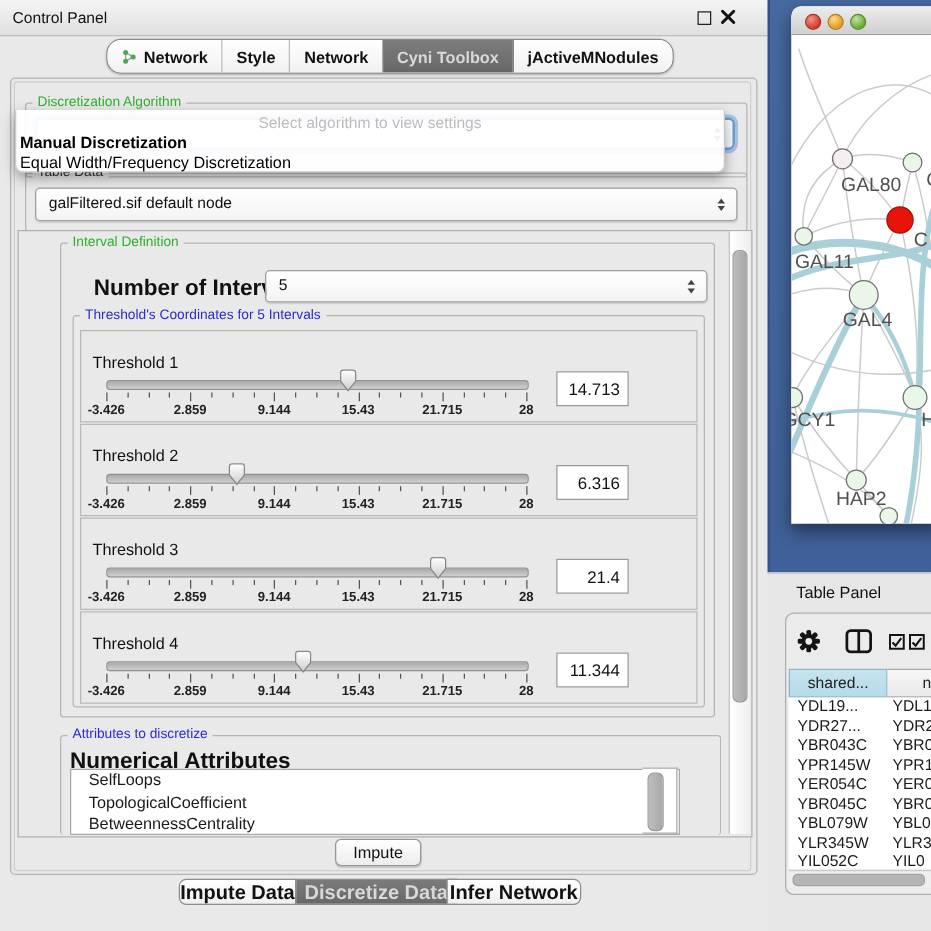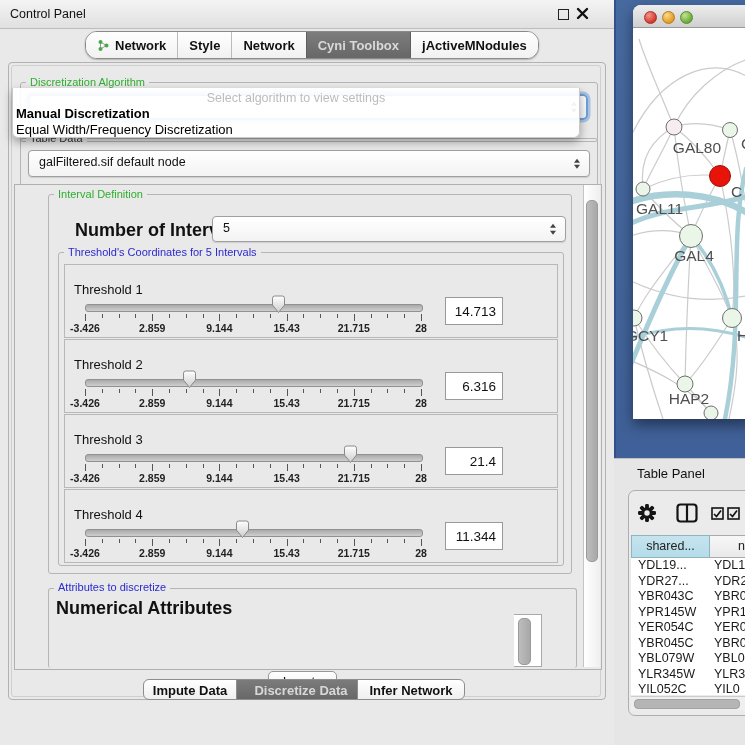--- a/index.html
+++ b/index.html
@@ -46,21 +46,21 @@
   .track{position:absolute;left:20px;top:39px;width:336px;height:6px;border-radius:3px;background:linear-gradient(180deg,#a9a9a9,#cfcfcf);border:1px solid #919191;}
   .tick{position:absolute;width:1px;background:#555;}
   .ticklab{position:absolute;top:57px;transform:translateX(-50%);font-size:10.5px;font-weight:bold;color:#222;white-space:nowrap;}
   .thumb{position:absolute;top:30px;width:15px;height:19px;}
   .vbox{position:absolute;left:380px;top:32px;width:58px;height:28px;background:#fff;border:1px solid #999;text-align:right;font-size:13.5px;line-height:28px;padding-right:6px;box-sizing:border-box;}
   
   .listbox{left:56px;top:615px;width:486px;height:51px;background:#fff;border:1px solid #a8a8a8;overflow:hidden;}
   .listbox .li{padding:1px 0 2px 14px;font-size:13px;line-height:14.5px;color:#1a1a1a;white-space:nowrap;}
   .btn{background:linear-gradient(180deg,#ffffff,#ececec);border:1px solid #979797;border-radius:5px;text-align:center;font-size:13px;box-shadow:0 1px 1px rgba(0,0,0,.15);}
   
-  .bseg .s{position:absolute;top:679px;height:21px;line-height:21px;text-align:center;font-weight:bold;font-size:13px;background:linear-gradient(180deg,#ffffff,#efefef);border:1px solid #8d8d8d;box-sizing:border-box;}
+  .bseg .s{position:absolute;top:703px;height:21px;line-height:21px;text-align:center;font-weight:bold;font-size:16px;background:linear-gradient(180deg,#ffffff,#efefef);border:1px solid #8d8d8d;box-sizing:border-box;}
   .bseg .sel{background:linear-gradient(180deg,#7b7b7b,#686868);color:#d8d8d8;}
   
   .desktop{left:614px;top:0;width:131px;height:458px;background:linear-gradient(180deg,#46699f,#3f6098);border-left:2px solid #32518d;}
   .netwin{left:633px;top:5px;width:120px;height:414px;border-radius:8px 0 0 0;box-shadow:0 6px 14px rgba(0,0,0,.45);background:#fff;}
   .nettitle{position:absolute;left:0;top:0;width:100%;height:22px;border-radius:8px 0 0 0;background:linear-gradient(180deg,#ededed,#cfcfcf);border-bottom:1px solid #9a9a9a;}
   .light{position:absolute;top:5.5px;width:11px;height:11px;border-radius:50%;}
   .l-red{left:11px;background:radial-gradient(circle at 35% 30%,#f2948b,#d33a2e 70%);border:1px solid #a53227;}
   .l-yel{left:29px;background:radial-gradient(circle at 35% 30%,#fad98a,#e39b22 70%);border:1px solid #b07c1e;}
   .l-grn{left:47px;background:radial-gradient(circle at 35% 30%,#c4e49a,#6aaa35 70%);border:1px solid #578c2c;}
   .tablepanel{left:614px;top:458px;width:131px;height:287px;background:#e6e6e6;border-top:1px solid #c2c2c2;}
@@ -323,20 +323,25 @@
             </defs>
             <path d="M1.5 3.2 Q1.5 1 3.7 1 L11.3 1 Q13.5 1 13.5 3.2 L13.5 10 L7.5 17.6 L1.5 10 Z" fill="url(#tg3)" stroke="#8a8a8a"></path>
           </svg></div>
         <div class="vbox">11.344</div>
       </div>
     </div>
 
   <div class="abs group" style="left:48px;top:588px;width:527px;height:79px;border-bottom:none;"></div>
   <div class="legend lg-blue" style="left:54px;top:581px;">Attributes to discretize</div>
   <div class="abs boldlab" style="left:56px;top:598px;">Numerical Attributes</div>
+  <div class="abs listbox" id="attr-list">
+      <div class="li">SelfLoops</div>
+      <div class="li">TopologicalCoefficient</div>
+      <div class="li">BetweennessCentrality</div>
+    </div>
   <div class="abs" style="left:514px;top:614px;width:28px;height:53px;background:#fff;border:1px solid #a8a8a8;border-left:none;box-sizing:border-box;">
     <div class="vthumb" style="left:4px;top:3px;width:11px;height:45px;"></div>
   </div>
 
   <div class="abs btn" style="left:268px;top:671px;width:67px;height:20px;line-height:20px;">Impute</div>
 
   <div class="bseg">
     <div class="abs s" style="left:143px;width:94px;border-radius:6px 0 0 6px;">Impute Data</div>
     <div class="abs s sel" style="left:236px;width:130px;">Discretize Data</div>
     <div class="abs s" style="left:357px;width:108px;border-radius:0 6px 6px 0;">Infer Network</div>

